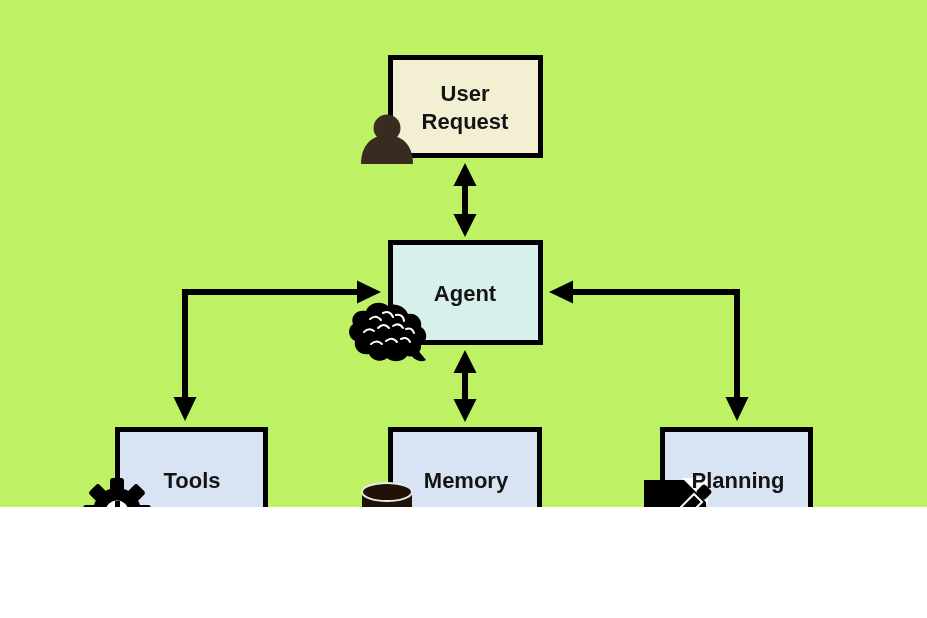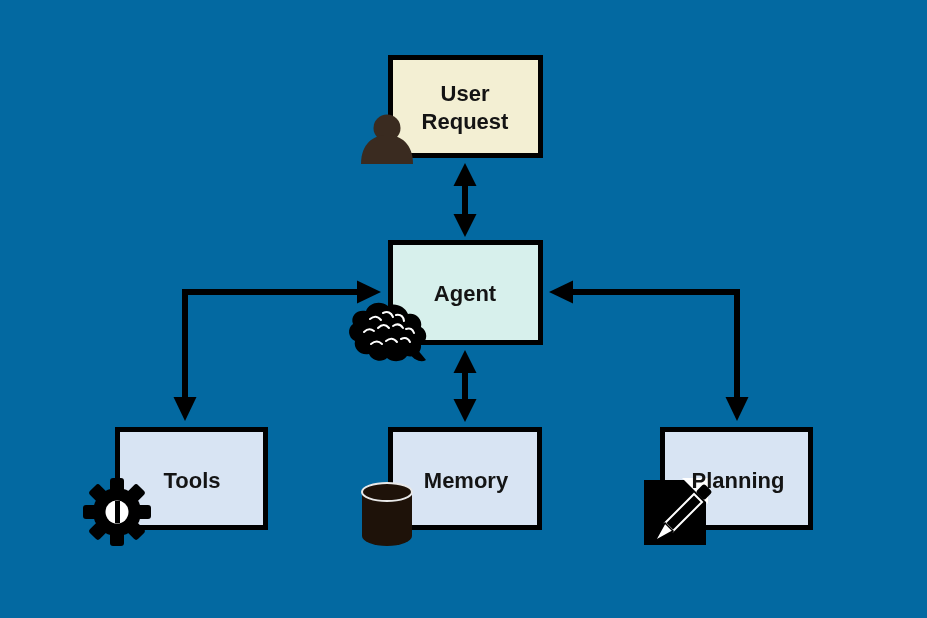--- a/index.html
+++ b/index.html
@@ -1,20 +1,20 @@
 <!DOCTYPE html>
 <html><head>
 <meta charset="utf-8">
 <style>
   html, body { margin: 0; padding: 0; background: #ffffff; }
   .canvas {
     position: relative;
     width: 927px;
-    height: 618px;
-    background: #0369a1;
+    height: 507px;
+    background: #bef264;
     font-family: "Liberation Sans", sans-serif;
     overflow: hidden;
   }
   svg { display: block; }
   .node-rect { stroke: #000000; stroke-width: 5; }
   .edge-line { stroke-width: 6; fill: none; }
   .node-label {
     font-family: "Liberation Sans", sans-serif;
     font-weight: bold;
     font-size: 22px;

